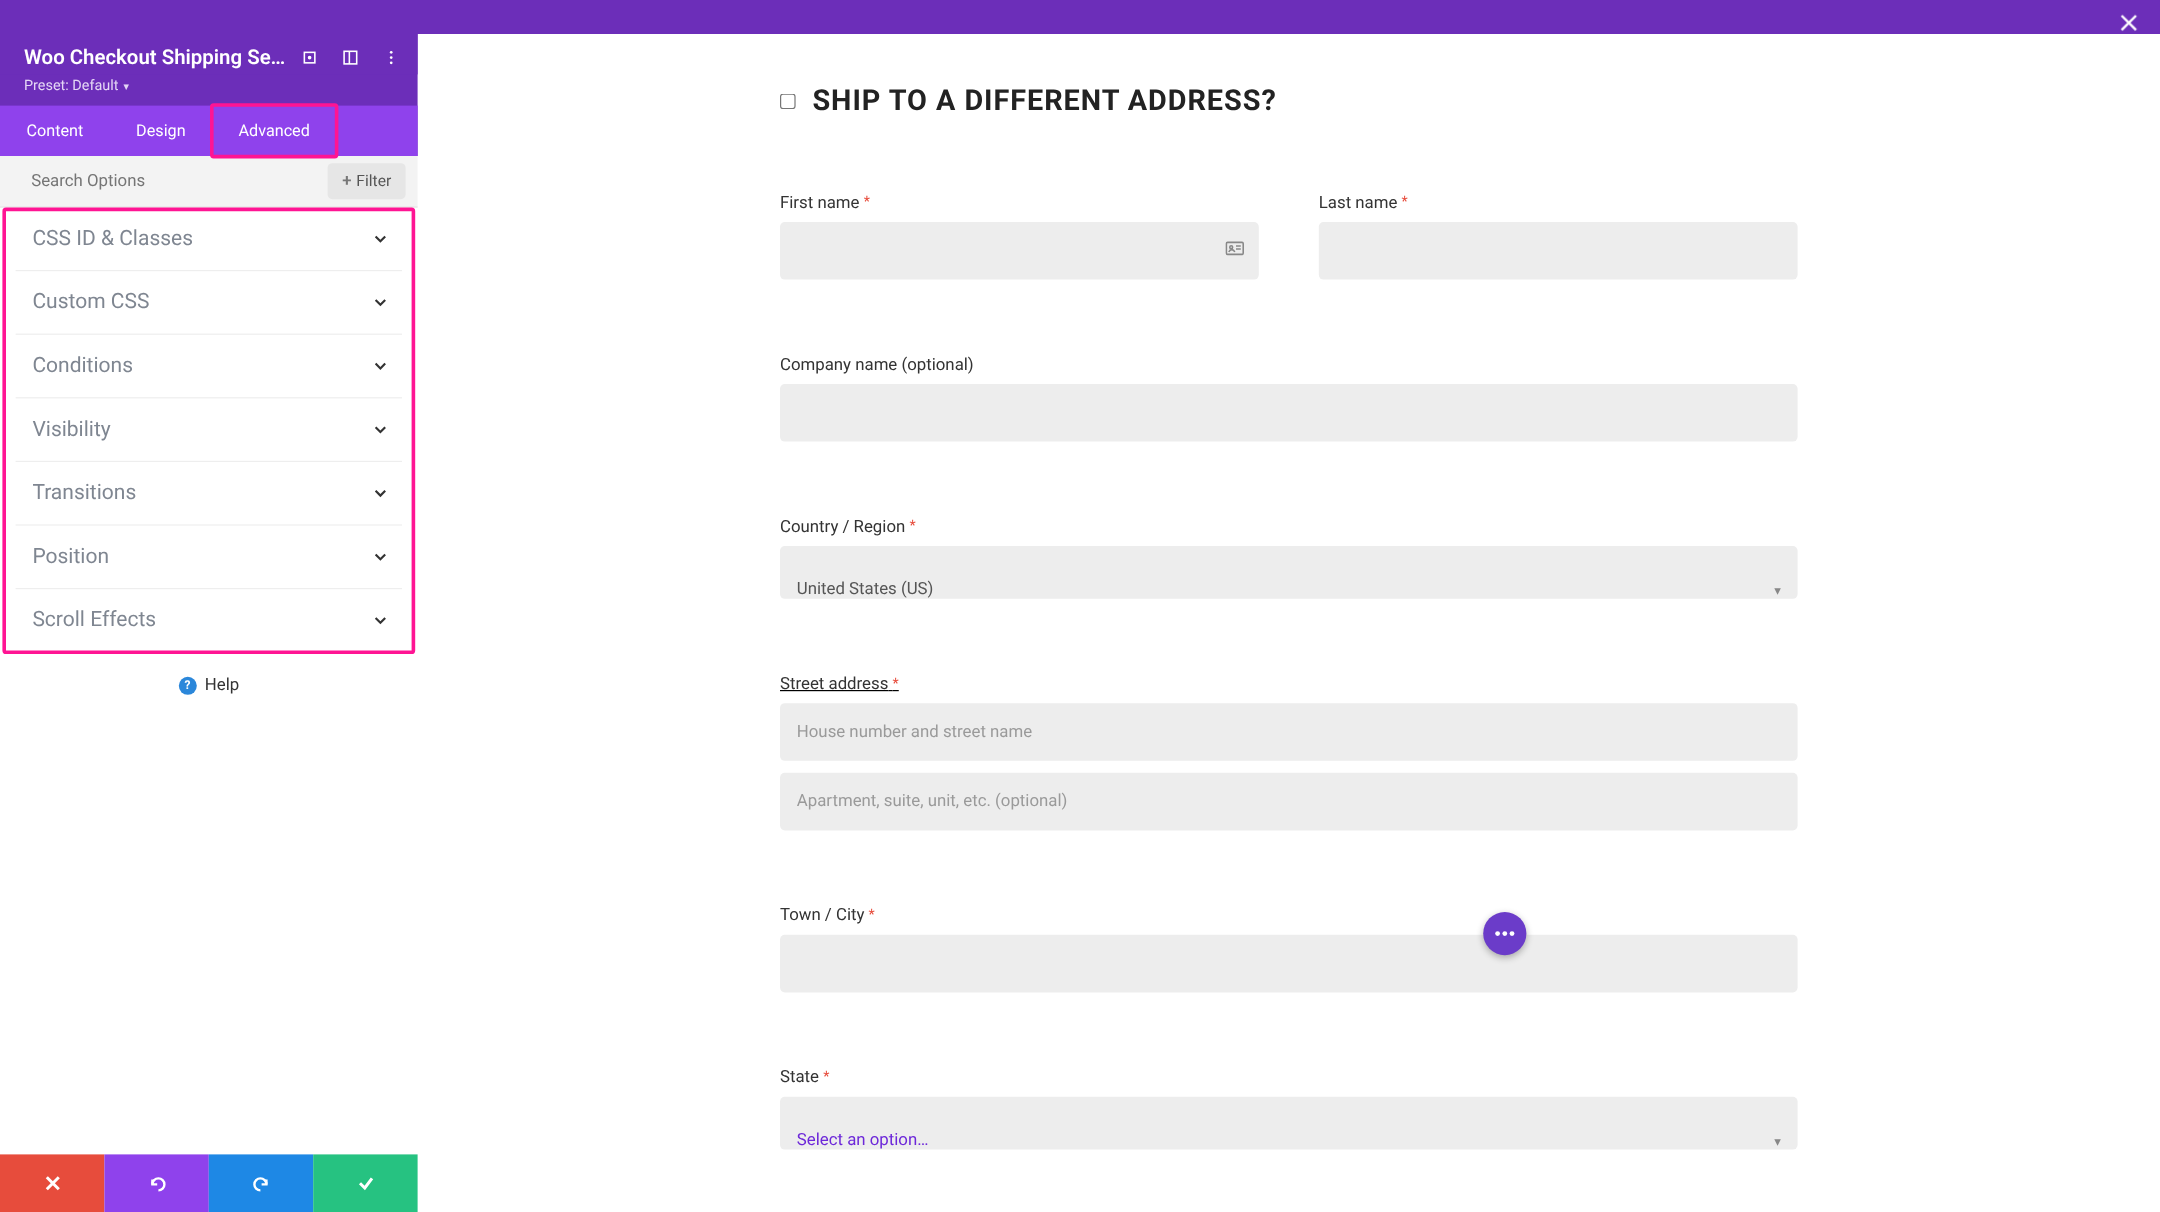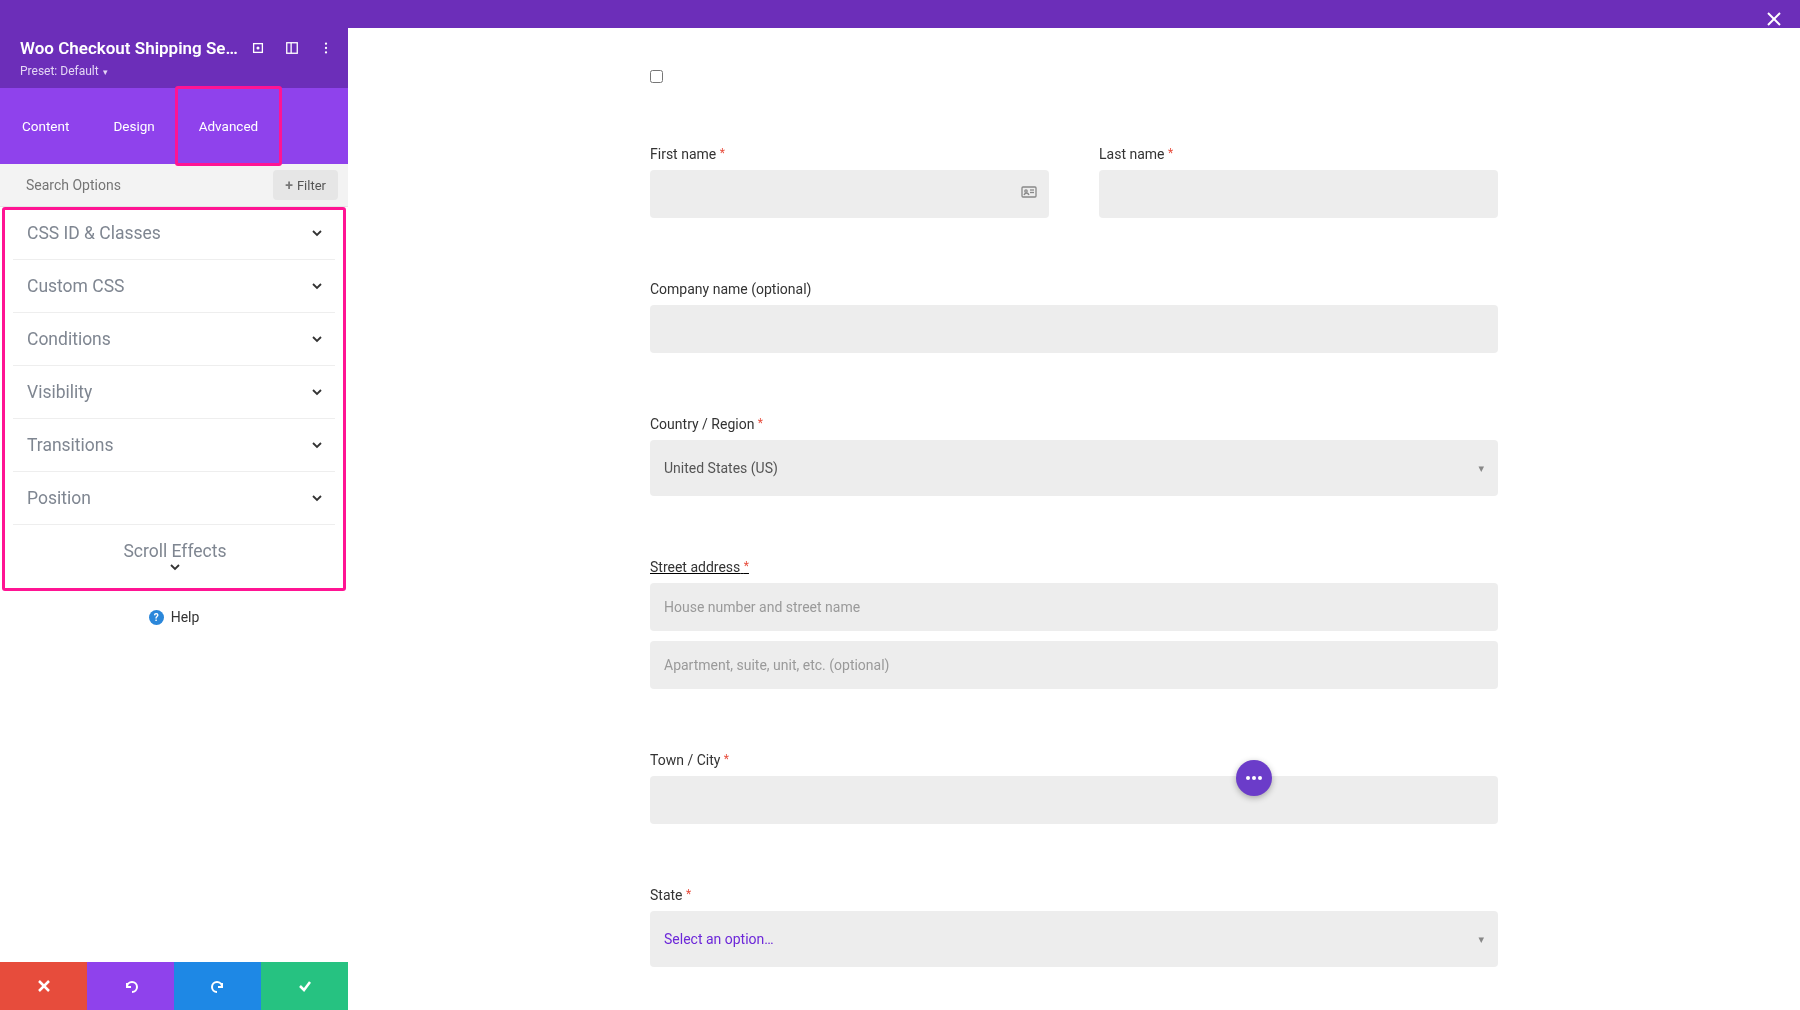--- a/index.html
+++ b/index.html
@@ -10,34 +10,34 @@
 .panel-top { background: #6c2eb9; color: #fff; }
 .panel-titlebar { background: #6c2eb9; display: flex; align-items: center; justify-content: space-between; padding: 6px 14px; font-size: 14px; }
 .panel-modulebar { background: #6c2eb9; display: flex; align-items: center; padding: 10px 14px 4px 20px; gap: 12px; }
 .module-title { color: #fff; font-size: 17px; font-weight: 600; flex: 1; white-space: nowrap; overflow: hidden; text-overflow: ellipsis; }
 .module-icons { display: flex; gap: 18px; align-items: center; }
 .module-icon { width: 16px; height: 16px; display: inline-flex; align-items: center; justify-content: center; color: #fff; cursor: pointer; }
 .preset-row { padding: 2px 20px 10px 20px; color: #e4d6f5; font-size: 12px; }
 .preset-row .caret { font-size: 9px; margin-left: 2px; }
 
 .tabs { display: flex; background: #8f42ec; }
-.tab { flex: 0 0 auto; padding: 30px 22px; color: #fff; font-size: 13.5px; cursor: pointer; position: relative; }
+.tab { flex: 0 0 auto; padding: 13px 22px; color: #fff; font-size: 13.5px; cursor: pointer; position: relative; }
 .tab.active { background: #8f42ec; }
 .tab-highlight { position: absolute; inset: -2px; border: 3px solid #ff1493; border-radius: 3px; pointer-events: none; }
 
 .search-row { display: flex; align-items: center; background: #f3f3f3; border-bottom: 1px solid #e5e5e5; }
 .search-input { flex: 1; border: none; background: transparent; padding: 13px 18px 13px 26px; font-size: 14px; color: #a21caf; outline: none; }
 .filter-btn { display: flex; align-items: center; gap: 4px; background: #e6e6e6; color: #555; font-size: 13px; padding: 7px 12px; border: none; border-radius: 4px; margin-right: 10px; cursor: pointer; }
 .filter-btn .plus { font-size: 14px; font-weight: 600; color: #777; }
 
 .accordion-wrap { position: relative; padding: 0; }
 .accordion-highlight { position: absolute; top: 0; left: 2px; right: 2px; bottom: -2px; border: 3px solid #ff1493; border-radius: 3px; pointer-events: none; z-index: 2; }
 .accordion-list { padding: 0 13px; }
 .accordion-item { display: flex; align-items: center; justify-content: space-between; padding: 16px 12px 16px 14px; border-bottom: 1px solid #eee; cursor: pointer; }
-.accordion-item:last-child { border-bottom: none; flex-direction: column; }
+.accordion-item:last-child { border-bottom: none; }
 .accordion-title { color: #7f8691; font-size: 17.5px; font-weight: 400; text-align: right; }
 .chevron { width: 12px; height: 12px; color: #333; }
 
 .help-row { display: flex; align-items: center; justify-content: center; gap: 7px; padding: 20px 0; color: #333; font-size: 14px; }
 .help-icon { width: 15px; height: 15px; background: #2b87da; border-radius: 50%; color: #fff; display: inline-flex; align-items: center; justify-content: center; font-size: 10px; font-weight: 700; }
 
 .footer-btns { margin-top: auto; display: flex; height: 48px; }
 .fbtn { flex: 1; display: flex; align-items: center; justify-content: center; color: #fff; cursor: pointer; }
 .fbtn.red { background: #e74c3c; }
 .fbtn.purple { background: #8f42ec; }
@@ -52,21 +52,21 @@
 .ship-check { width: 13px; height: 13px; }
 .ship-title { font-size: 24px; font-weight: 700; letter-spacing: 0.8px; color: #222; }
 .row { display: flex; gap: 50px; margin-bottom: 18px; }
 .field { flex: 1; }
 .label { font-size: 14px; color: #333; margin-bottom: 8px; display: block; margin-top: 45px; }
 .req { color: #e74c3c; font-size: 12px; vertical-align: top; }
 .input { width: 100%; height: 48px; background: #ededed; border: none; border-radius: 4px; padding: 0 14px; font-size: 14px; color: #555; position: relative; }
 .input::placeholder { color: #9a9a9a; }
 .input-wrap { position: relative; }
 .inside-icon { position: absolute; right: 12px; top: 50%; transform: translateY(-50%); color: #888; }
-.select { width: 100%; height: 56px; background: #ededed; border: none; border-radius: 4px; padding: 0 14px; font-size: 14px; color: #555; display: flex; align-items: center; justify-content: space-between; cursor: pointer; }
+.select { width: 100%; height: 44px; background: #ededed; border: none; border-radius: 4px; padding: 0 14px; font-size: 14px; color: #555; display: flex; align-items: flex-end; justify-content: space-between; cursor: pointer; }
 .select .placeholder { color: #6d28d9; }
 .select .caret { color: #888; font-size: 11px; }
 
 .fab { position: absolute; left: 888px; top: 760px; width: 36px; height: 36px; border-radius: 50%; background: #6b3cc9; color: #fff; display: flex; align-items: center; justify-content: center; cursor: pointer; box-shadow: 0 2px 6px rgba(0,0,0,0.3); font-size: 18px; letter-spacing: 1px; }
 
 .close-x { position: fixed; top: 8px; right: 18px; color: #fff; font-size: 20px; cursor: pointer; z-index: 100; }
 .top-strip { position: fixed; top: 0; left: 0; right: 0; height: 28px; background: #6c2eb9; z-index: 0; }
 </style>
 </head>
 <body>
@@ -206,20 +206,21 @@
           <polyline points="3,8 7,12 13,4"></polyline>
         </svg>
     </div>
   </div>
 </div>
 
 <div class="content">
   <div class="content-inner">
     <div class="ship-header">
       <input type="checkbox" class="ship-check" style="">
+      <span class="ship-title">SHIP TO A DIFFERENT ADDRESS?</span>
     </div>
 
     <div class="row">
       <div class="field">
         <label class="label"><span>First name</span> <span class="req">*</span></label>
         <div class="input-wrap">
           <input class="input" style="">
           <span class="inside-icon">
             <svg width="16" height="16" viewBox="0 0 16 16" fill="none" stroke="currentColor" stroke-width="1.3">
                 <rect x="1" y="3" width="14" height="10" rx="1"></rect>

